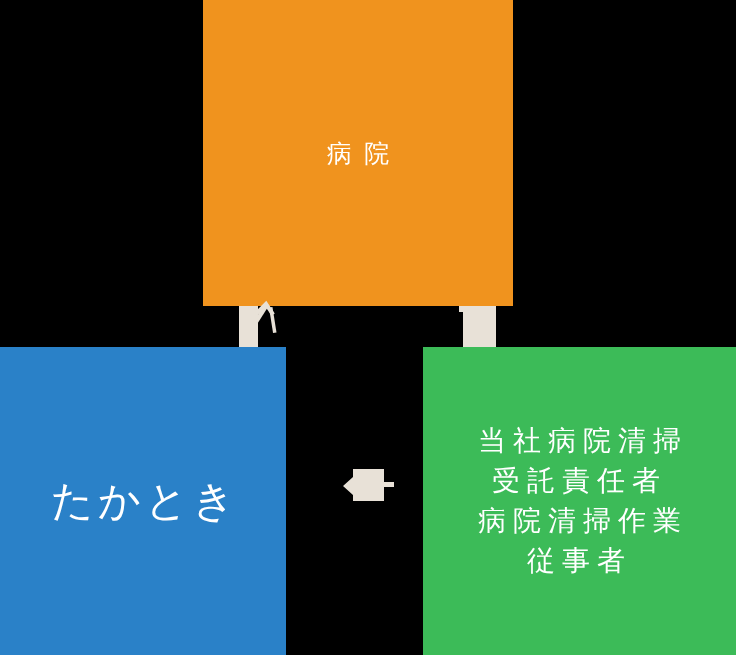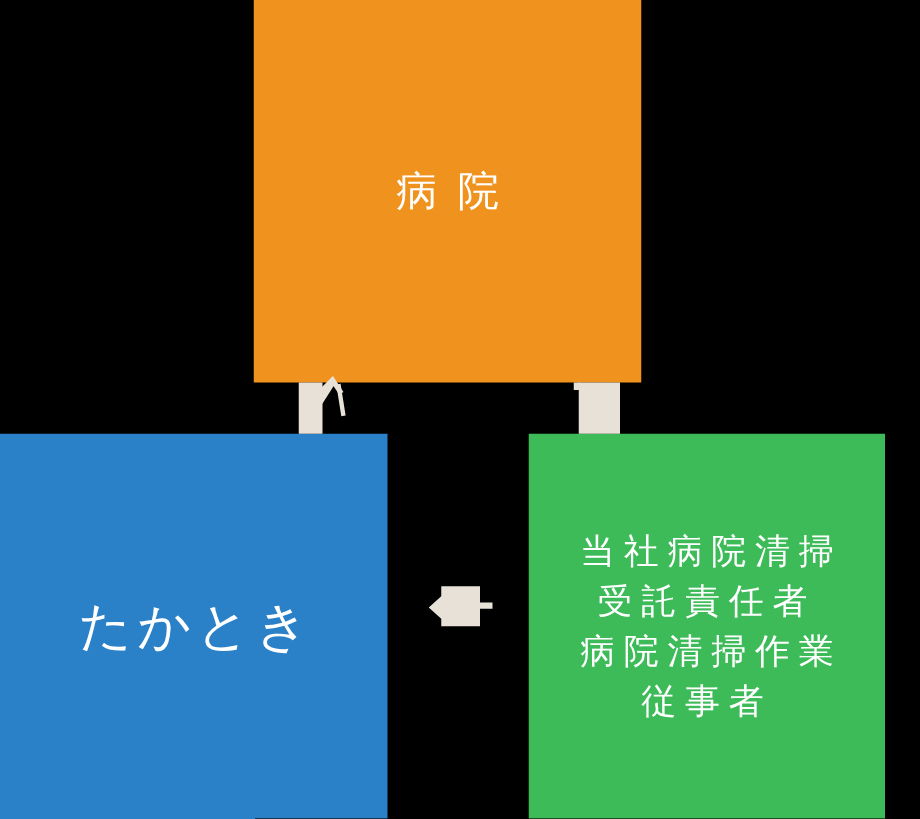--- a/index.html
+++ b/index.html
@@ -3,23 +3,23 @@
 <meta charset="utf-8">
 <style>
   html,body{margin:0;padding:0;background:#000;}
   .canvas{
     position:relative;width:736px;height:655px;background:#000;overflow:hidden;
     font-family:"DejaVu Sans","Liberation Sans",sans-serif;
   }
   .box{position:absolute;display:flex;align-items:center;justify-content:center;
        flex-direction:column;color:#fff;text-align:center;}
   .box-hospital{left:203px;top:0;width:310px;height:306px;background:#F0931E;}
-  .box-takatoki{left:0;top:347px;width:310px;height:308px;background:#2A81C8;}
-  .box-staff{left:423px;top:347px;width:285px;height:308px;background:#3CBB58;}
-  .label-hospital{font-size:33px;letter-spacing:0.5em;text-indent:0.5em;font-weight:500;}
+  .box-takatoki{left:0;top:347px;width:286px;height:308px;background:#2A81C8;}
+  .box-staff{left:423px;top:347px;width:313px;height:308px;background:#3CBB58;}
+  .label-hospital{font-size:25px;letter-spacing:0.5em;text-indent:0.5em;font-weight:500;}
   .label-takatoki{font-size:42px;letter-spacing:0.1em;text-indent:0.1em;font-weight:500;}
   .label-staff{font-size:28px;letter-spacing:0.25em;text-indent:0.25em;
                line-height:40px;white-space:pre-line;font-weight:500;margin:0;}
   .label-staff + .label-staff{}
   .connector{position:absolute;background:#E8E1D7;}
   .conn-left{left:239px;top:306px;width:19px;height:41px;}
   .conn-right{left:463px;top:306px;width:33px;height:41px;}
   .conn-right-notch{left:459px;top:306px;width:5px;height:6px;}
   .svg-abs{position:absolute;}
   .arrow-mid{left:340px;top:465px;}

